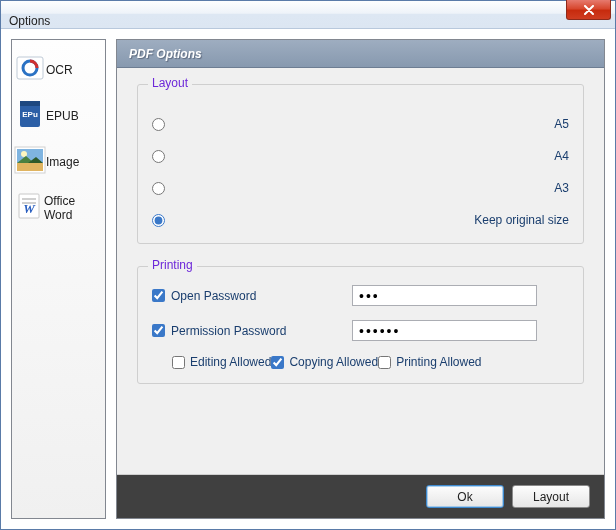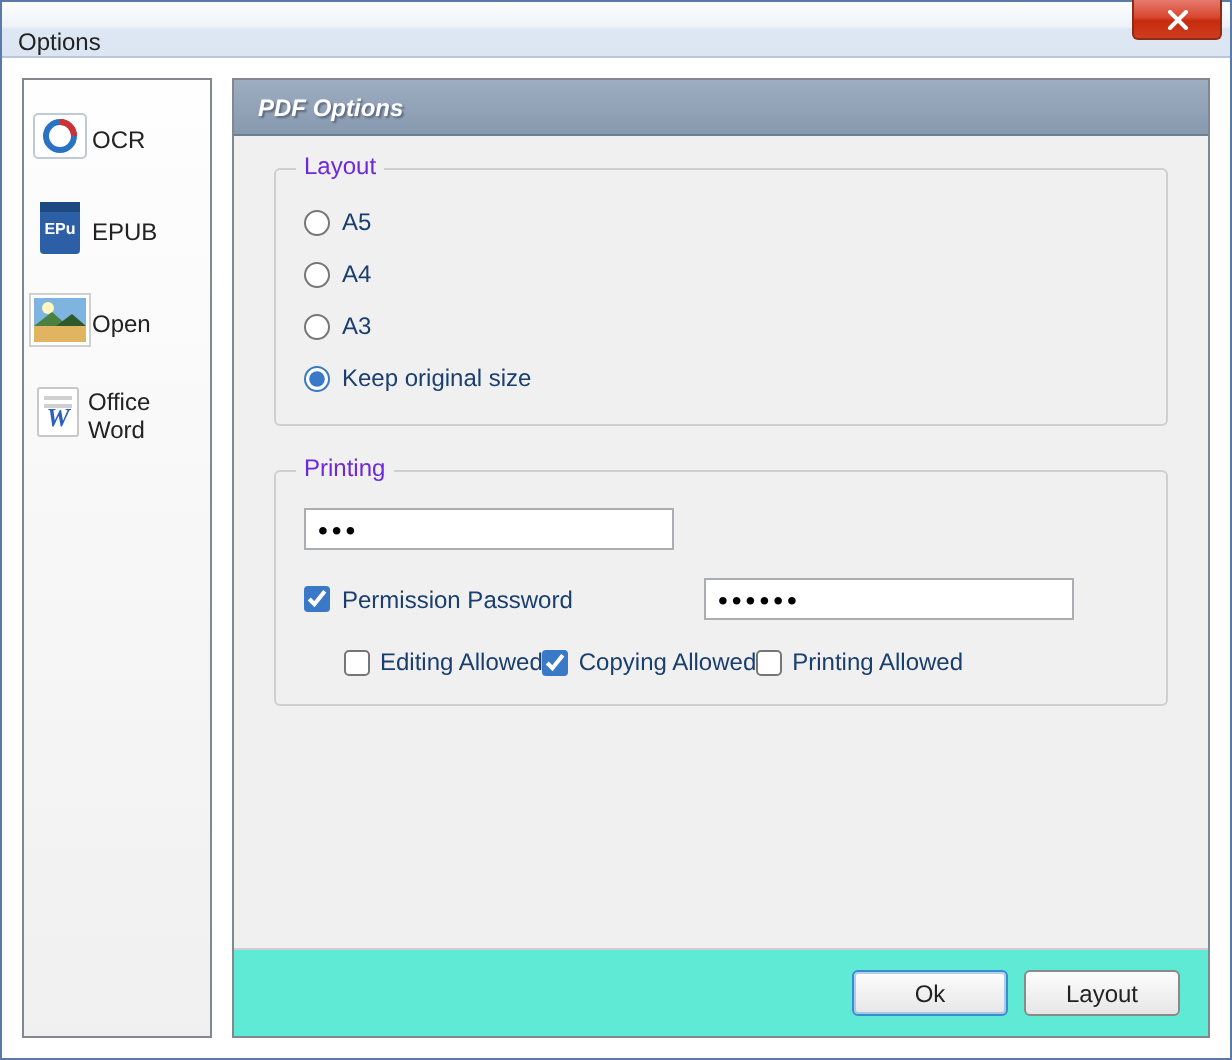--- a/index.html
+++ b/index.html
@@ -129,22 +129,23 @@
     top: -9px;
     left: 10px;
     background: #f0f0f0;
     padding: 0 4px;
     color: #6d28d9;
     font-size: 12px;
   }
   .radio-row {
     display: flex;
     align-items: center;
-    margin: 5px 0 12px 0;
+    margin: 18px 0 12px 0;
     gap: 6px;
+    justify-content: space-between;
   }
   .radio-row:last-child { margin-bottom: 2px; }
   input[type="radio"], input[type="checkbox"] {
     margin: 0;
     width: 13px;
     height: 13px;
     accent-color: #3a78c8;
   }
   .radio-label, .check-label {
     color: #1a3e6e;
@@ -182,21 +183,21 @@
     gap: 5px;
   }
   .footer {
     height: 44px;
     border-top: 1px solid #cfcfcf;
     display: flex;
     align-items: center;
     justify-content: flex-end;
     padding-right: 14px;
     gap: 8px;
-    background: #5eead4;
+    background: #404040;
   }
   .btn {
     min-width: 78px;
     height: 23px;
     border: 1px solid #8a8a8a;
     border-radius: 3px;
     background: linear-gradient(to bottom, #fdfdfd, #e6e6e6);
     font-size: 12px;
     cursor: pointer;
     display: flex;
@@ -251,21 +252,21 @@
         <div class="icon-box">
           <svg width="32" height="28" viewBox="0 0 32 28">
             <rect x="1" y="1" width="30" height="26" fill="#fff" stroke="#d0d0d0"></rect>
             <rect x="3" y="3" width="26" height="14" fill="#7fb4e0"></rect>
             <circle cx="10" cy="8" r="3" fill="#fff6c0"></circle>
             <path d="M3 17 L12 10 L20 17 Z" fill="#4a8040"></path>
             <path d="M14 17 L22 11 L29 17 Z" fill="#2e5a2a"></path>
             <rect x="3" y="17" width="26" height="8" fill="#e0b460"></rect>
           </svg>
         </div>
-        <span class="sidebar-label">Open</span>
+        <span class="sidebar-label">Image</span>
       </div>
 
 
 
       <div class="sidebar-item">
         <div class="icon-box">
           <svg width="30" height="30" viewBox="0 0 30 30">
             <rect x="5" y="3" width="20" height="24" rx="1" fill="#fff" stroke="#c8c8c8"></rect>
             <rect x="8" y="7" width="14" height="2" fill="#d0d0d0"></rect>
             <rect x="8" y="11" width="14" height="2" fill="#d0d0d0"></rect>
@@ -299,20 +300,24 @@
           <div class="radio-row">
             <input type="radio" name="layout" checked="" style="">
             <span class="radio-label">Keep original size</span>
           </div>
         </div>
 
         <div class="group">
           <span class="group-title">Printing</span>
 
           <div class="sec-row">
+            <div class="left">
+              <input type="checkbox" checked="" style="">
+              <span class="check-label">Open Password</span>
+            </div>
             <input class="pw-input" type="text" value="•••" style="">
           </div>
 
           <div class="sec-row">
             <div class="left">
               <input type="checkbox" checked="" style="">
               <span class="check-label">Permission Password</span>
             </div>
             <input class="pw-input" type="text" value="••••••" style="">
           </div>

